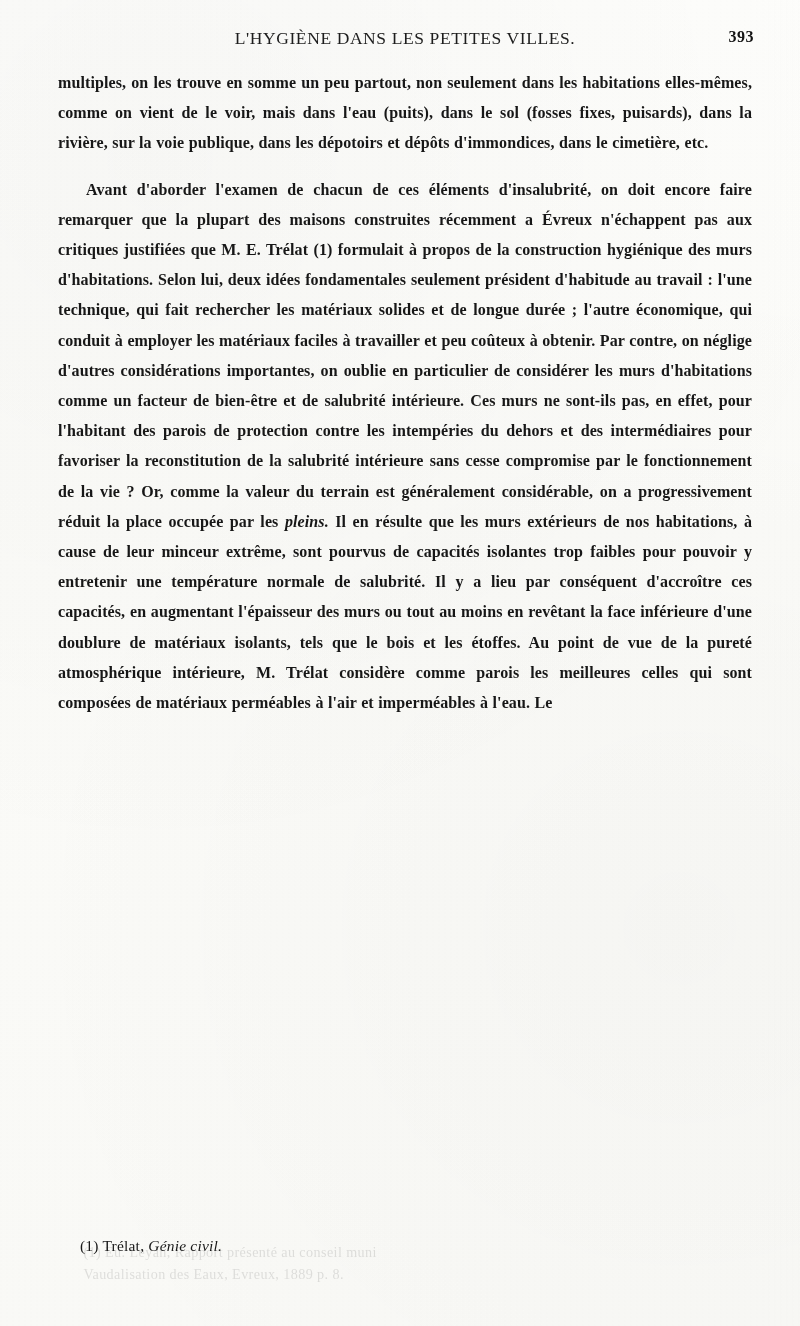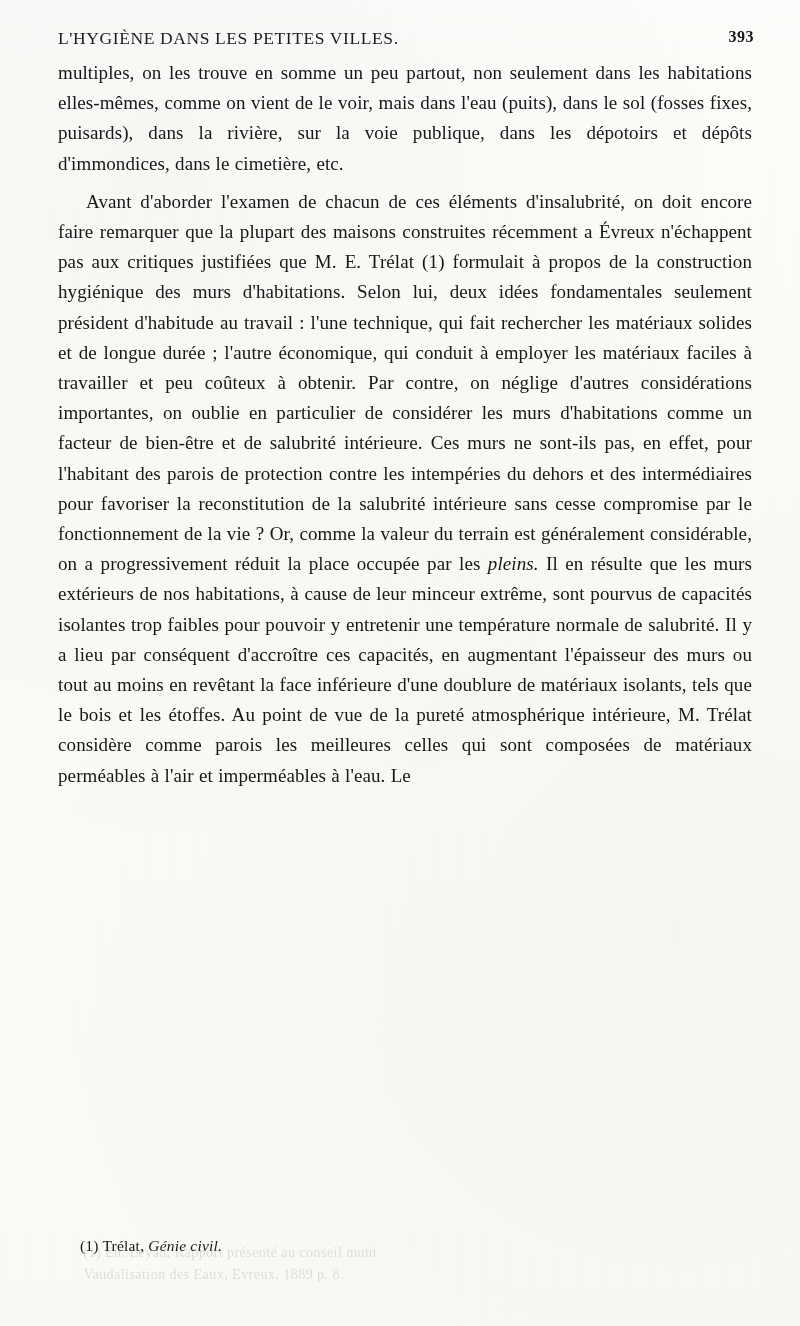--- a/index.html
+++ b/index.html
@@ -35,54 +35,57 @@
   }
   .content {
     position: absolute;
     left: 58px;
     right: 48px;
     top: 28px;
   }
   .runhead {
     display: flex;
     align-items: baseline;
+    justify-content: center;
     position: relative;
     height: 30px;
+    margin-bottom: 10px;
   }
   .runhead-title {
     font-variant: small-caps;
     font-size: 17.5px;
     letter-spacing: 0.6px;
     color: #1d1d1d;
     white-space: nowrap;
   }
   .runhead-pageno {
     position: absolute;
     right: -2px;
     top: 0;
     font-size: 16px;
     font-weight: bold;
     letter-spacing: 0.5px;
     color: #141414;
   }
   .body-text p {
     margin: 0;
-    font-size: 19px;
+    font-size: 16px;
     line-height: 30.2px;
     text-align: justify;
     text-justify: inter-word;
     color: #171717;
     letter-spacing: 0.1px;
     word-spacing: 0.4px;
+    font-weight: bold;
   }
   .body-text p.indent {
     text-indent: 28px;
   }
   .body-text p + p {
-    margin-top: 8px;
+    margin-top: 16px;
   }
   .ital { font-style: italic; }
 
   .footnote-rule {
     position: absolute;
     left: 58px;
     top: 1228px;
     width: 150px;
     height: 1px;
     background: rgba(0,0,0,0);

